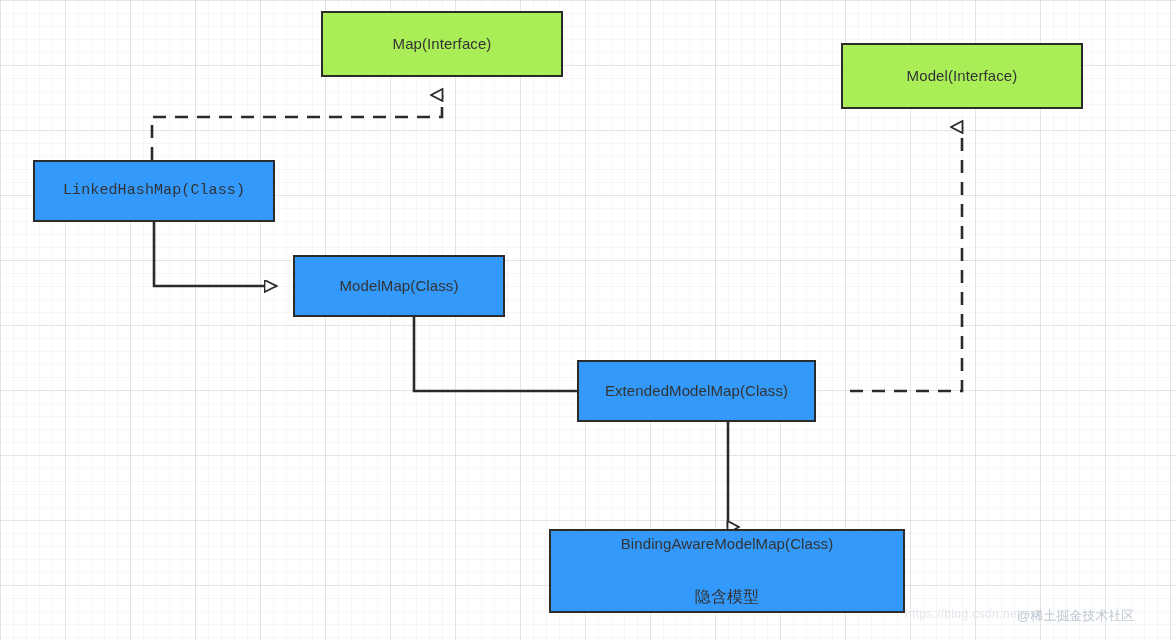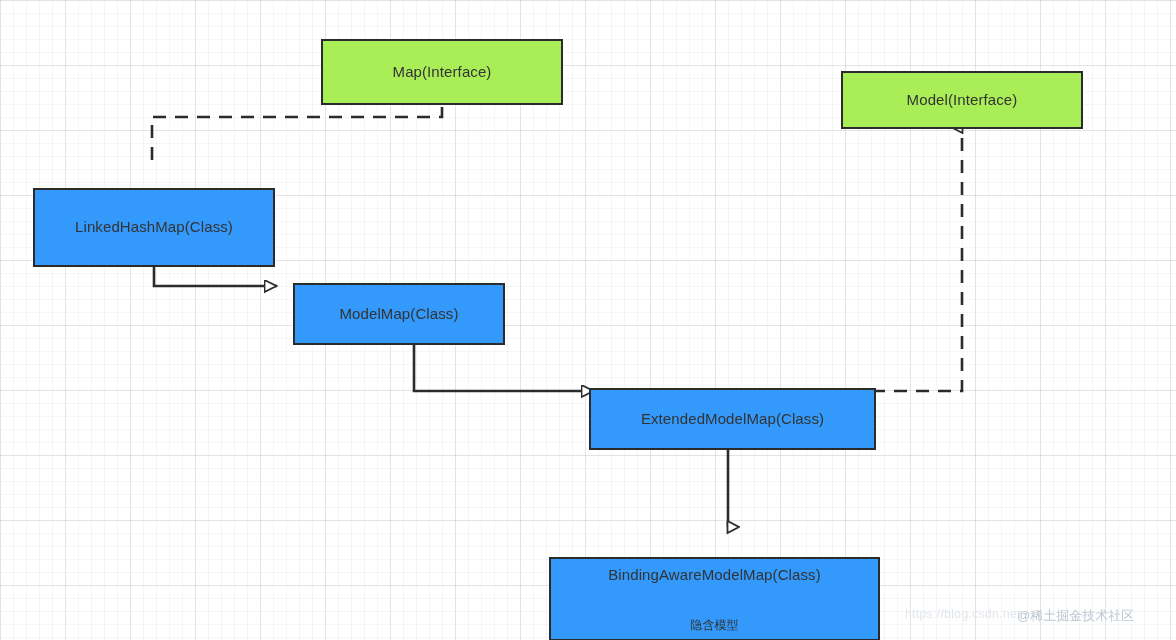--- a/index.html
+++ b/index.html
@@ -35,25 +35,24 @@
     display: flex;
     flex-direction: column;
     align-items: center;
     justify-content: center;
     text-align: center;
     color: #333333;
     font-size: 15px;
     line-height: 1.35;
     letter-spacing: 0.1px;
     z-index: 3;
-    margin-top: 28px;
   }
   .node.iface { background: #aaee57; }
   .node.cls   { background: #3399fb; }
-  .node .line2 { font-size: 12px; }
+  .node .line2 { font-size: 16px; }
   .watermark {
     position: absolute;
     z-index: 5;
     white-space: nowrap;
     font-size: 13px;
     color: #b9c3cf;
     opacity: 0.95;
   }
   .watermark.faint {
     color: #dfe5ec;
@@ -87,37 +86,37 @@
 
     <polyline points="850,391 962,391 962,127" fill="none" stroke="#2b2b2b" stroke-width="2.6" stroke-dasharray="13 9" stroke-linecap="butt" marker-end="url(#hollow-tri-up)"></polyline>
 
     <polyline points="728,422 728,527" fill="none" stroke="#2b2b2b" stroke-width="2.6" marker-end="url(#hollow-tri-down)"></polyline>
   </svg>
 
   <div class="node iface" id="node-map" style="left:321px; top:11px; width:242px; height:66px;">
     <span>Map(Interface)</span>
   </div>
 
-  <div class="node iface" id="node-model" style="left:841px; top:43px; width:242px; height:58px;">
+  <div class="node iface" id="node-model" style="left:841px; top:43px; width:242px; height:66px;">
     <span>Model(Interface)</span>
   </div>
 
-  <div class="node cls" id="node-linkedhashmap" style="left:33px; top:160px; width:242px; height:79px;">
+  <div class="node cls" id="node-linkedhashmap" style="left:33px; top:160px; width:242px; height:62px;font-family:Liberation Mono, monospace;">
     <span>LinkedHashMap(Class)</span>
   </div>
 
   <div class="node cls" id="node-modelmap" style="left:293px; top:255px; width:212px; height:62px;">
     <span>ModelMap(Class)</span>
   </div>
 
-  <div class="node cls" id="node-extendedmodelmap" style="left:589px; top:360px; width:287px; height:62px;">
+  <div class="node cls" id="node-extendedmodelmap" style="left:577px; top:360px; width:239px; height:62px;">
     <span>ExtendedModelMap(Class)</span>
   </div>
 
-  <div class="node cls" id="node-bindingawaremodelmap" style="left:549px; top:529px; width:331px; height:84px;gap:32px;">
+  <div class="node cls" id="node-bindingawaremodelmap" style="left:549px; top:529px; width:356px; height:84px;gap:32px;">
     <span>BindingAwareModelMap(Class)</span>
     <span class="line2">隐含模型</span>
   </div>
 
   <div class="watermark faint" style="left:905px; top:607px;">https://blog.csdn.net</div>
 
   <div class="watermark" style="left:1017px; top:607px;">@稀土掘金技术社区</div>
 
 </div>
 

